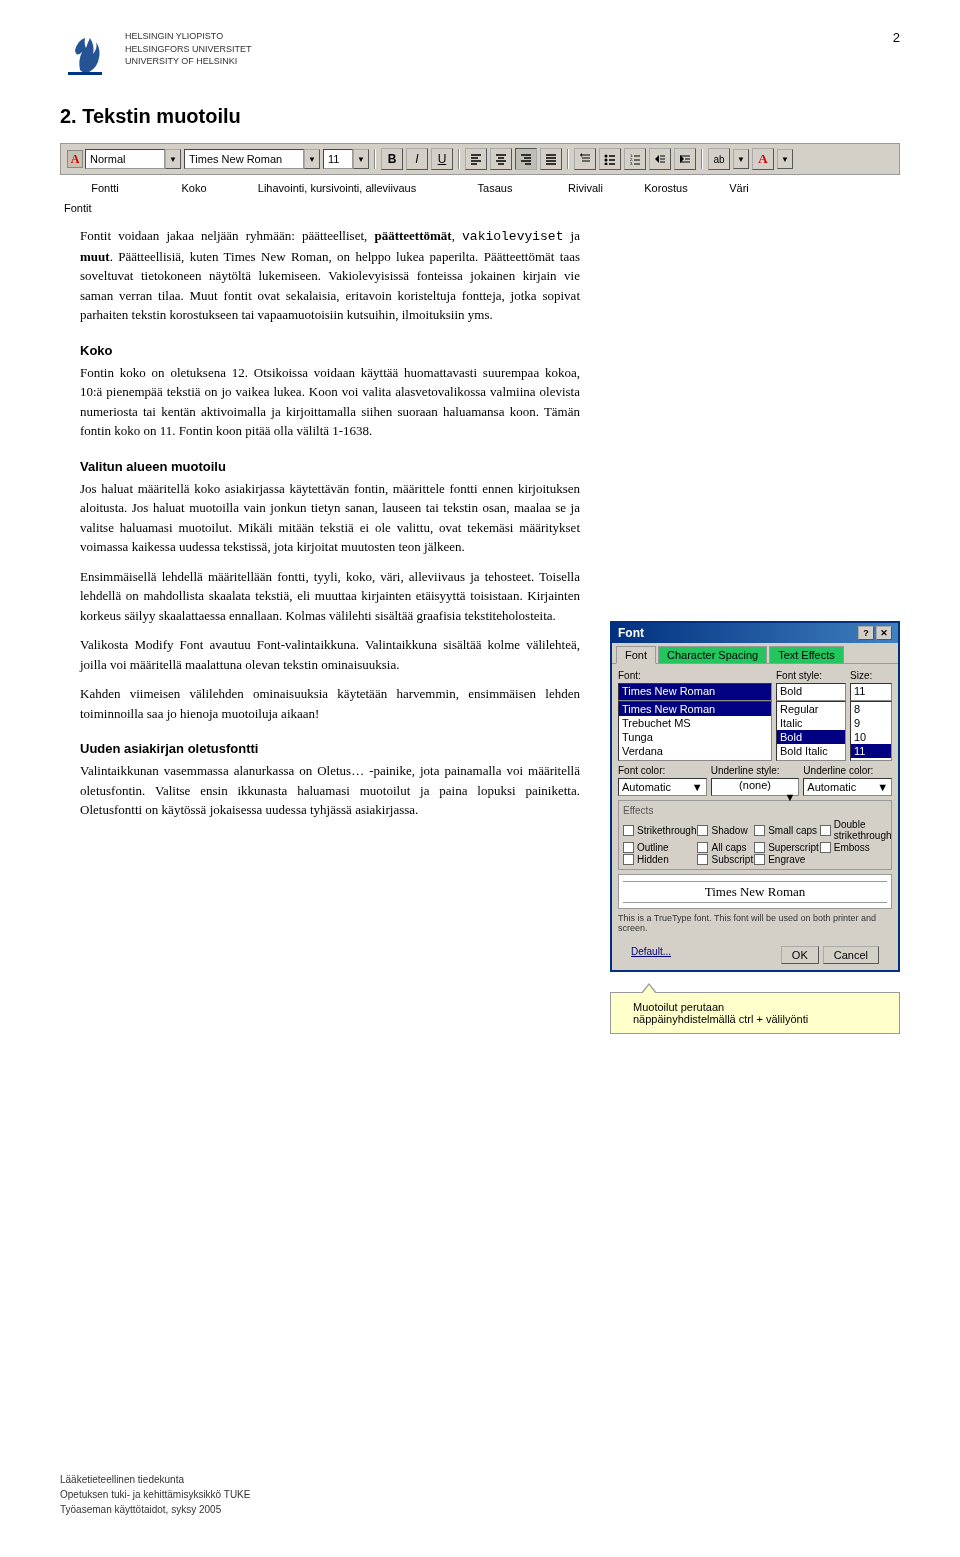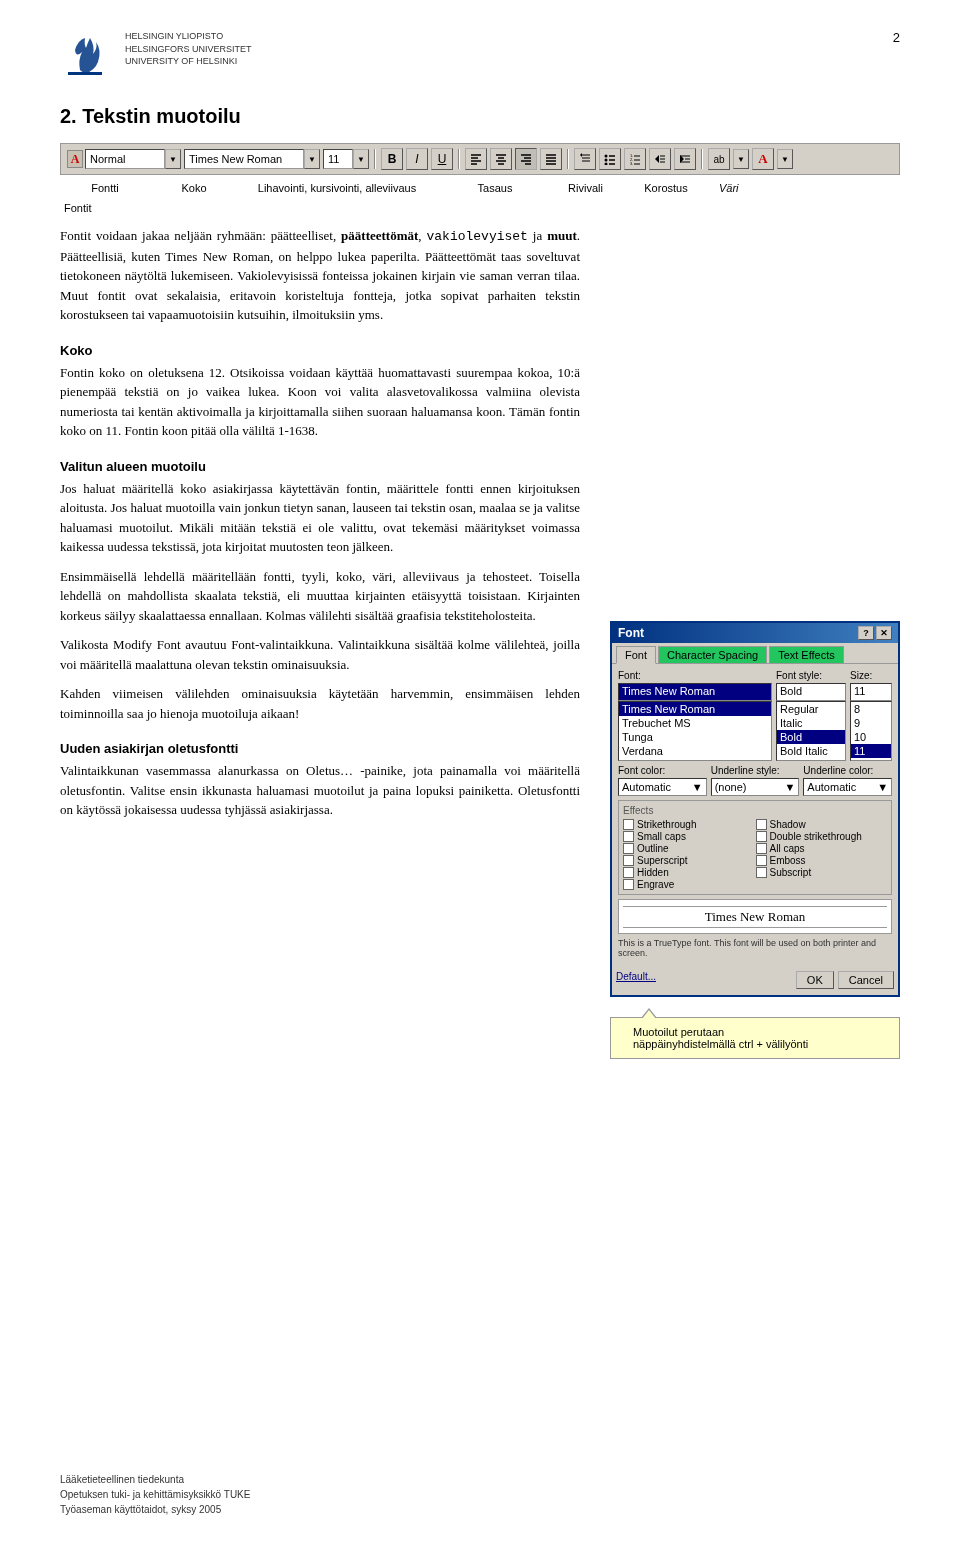--- a/index.html
+++ b/index.html
@@ -248,21 +248,21 @@
       padding: 4px;
       margin-bottom: 4px;
     }
     .dialog-effects-title {
       font-size: 10px;
       margin-bottom: 3px;
       color: #555;
     }
     .dialog-effects-grid {
       display: grid;
-      grid-template-columns: 1fr 1fr;
+      grid-template-columns: 1fr 1fr 1fr 1fr;
       gap: 1px;
     }
     .dialog-checkbox-row {
       display: flex;
       align-items: center;
       gap: 3px;
       font-size: 10px;
     }
     .dialog-checkbox {
       width: 11px;
@@ -294,21 +294,21 @@
       font-size: 13px;
     }
     .dialog-small-note {
       font-size: 9px;
       margin-bottom: 4px;
       color: #333;
     }
     .dialog-footer {
       display: flex;
       justify-content: space-between;
-      padding: 3px 4px 6px;
+      padding: 3px 19px 6px;
       gap: 4px;
     }
     .dialog-footer-left {
       font-size: 10px;
       text-decoration: underline;
       color: #000080;
       cursor: pointer;
     }
     .dialog-footer-btns {
       display: flex;
@@ -520,26 +520,26 @@
     <div class="toolbar-dropdown-arrow">▼</div>
   </div>
 
   <div style="display:flex; gap:18px; margin-bottom:8px; font-family:Arial,sans-serif; font-size:11px; margin-top:-18px; padding-left:4px;">
     <div style="width:82px; text-align:center;">Fontti</div>
     <div style="width:60px; text-align:center;">Koko</div>
     <div style="width:190px; text-align:center;">Lihavointi, kursivointi, alleviivaus</div>
     <div style="width:90px; text-align:center;">Tasaus</div>
     <div style="width:55px; text-align:center;">Rivivali</div>
     <div style="width:70px; text-align:center;">Korostus</div>
-    <div style="width:40px; font-style:italic;">Väri</div>
+    <div style="width:40px; text-align:center;">Väri</div>
   </div>
 
   <div style="font-family:Arial,sans-serif; font-size:11px; margin-bottom:12px; padding-left:4px;">Fontit</div>
 
-  <div style="display:flex; gap:30px;">
+  <div style="display:flex; gap:30px;margin-left:20px;">
 
     <div style="flex:1;">
 
       <p>
         Fontit voidaan jakaa neljään ryhmään: päätteelliset, <span class="bold">päätteettömät</span>, <span class="mono">vakiolevyiset</span> ja <span class="bold">muut</span>. Päätteellisiä, kuten Times New Roman, on helppo lukea paperilta. Päätteettömät taas soveltuvat tietokoneen näytöltä lukemiseen. Vakiolevyisissä fonteissa jokainen kirjain vie saman verran tilaa. Muut fontit ovat sekalaisia, eritavoin koristeltuja fontteja, jotka sopivat parhaiten tekstin korostukseen tai vapaamuotoisiin kutsuihin, ilmoituksiin yms.
       </p>
 
       <div class="sub-heading">Koko</div>
       <p>
         Fontin koko on oletuksena 12. Otsikoissa voidaan käyttää huomattavasti suurempaa kokoa, 10:ä pienempää tekstiä on jo vaikea lukea. Koon voi valita alasvetovalikossa valmiina olevista numeriosta tai kentän aktivoimalla ja kirjoittamalla siihen suoraan haluamansa koon. Tämän fontin koko on 11. Fontin koon pitää olla väliltä 1-1638.
@@ -617,21 +617,21 @@
           <div style="display:flex; gap:4px; margin-bottom:4px;">
             <div style="flex:1;">
               <div class="dialog-label">Font color:</div>
               <div style="display:flex; align-items:center; background:#fff; border:1px inset #888; height:18px; padding:0 3px; font-size:11px;">
                 <span>Automatic</span>
                 <span style="margin-left:auto;">▼</span>
               </div>
             </div>
             <div style="flex:1;">
               <div class="dialog-label">Underline style:</div>
-              <div style="display:flex; align-items:center; background:#fff; border:1px inset #888; height:18px; padding:0 3px; font-size:11px;">
+              <div style="display:flex; align-items:center; background:#fff; border:1px inset #888; height:18px; padding:0 3px; font-size:11px;flex-direction:column;">
                 <span>(none)</span>
                 <span style="margin-left:auto;">▼</span>
               </div>
             </div>
             <div style="flex:1;">
               <div class="dialog-label">Underline color:</div>
               <div style="display:flex; align-items:center; background:#fff; border:1px inset #888; height:18px; padding:0 3px; font-size:11px;">
                 <span>Automatic</span>
                 <span style="margin-left:auto;">▼</span>
               </div>

